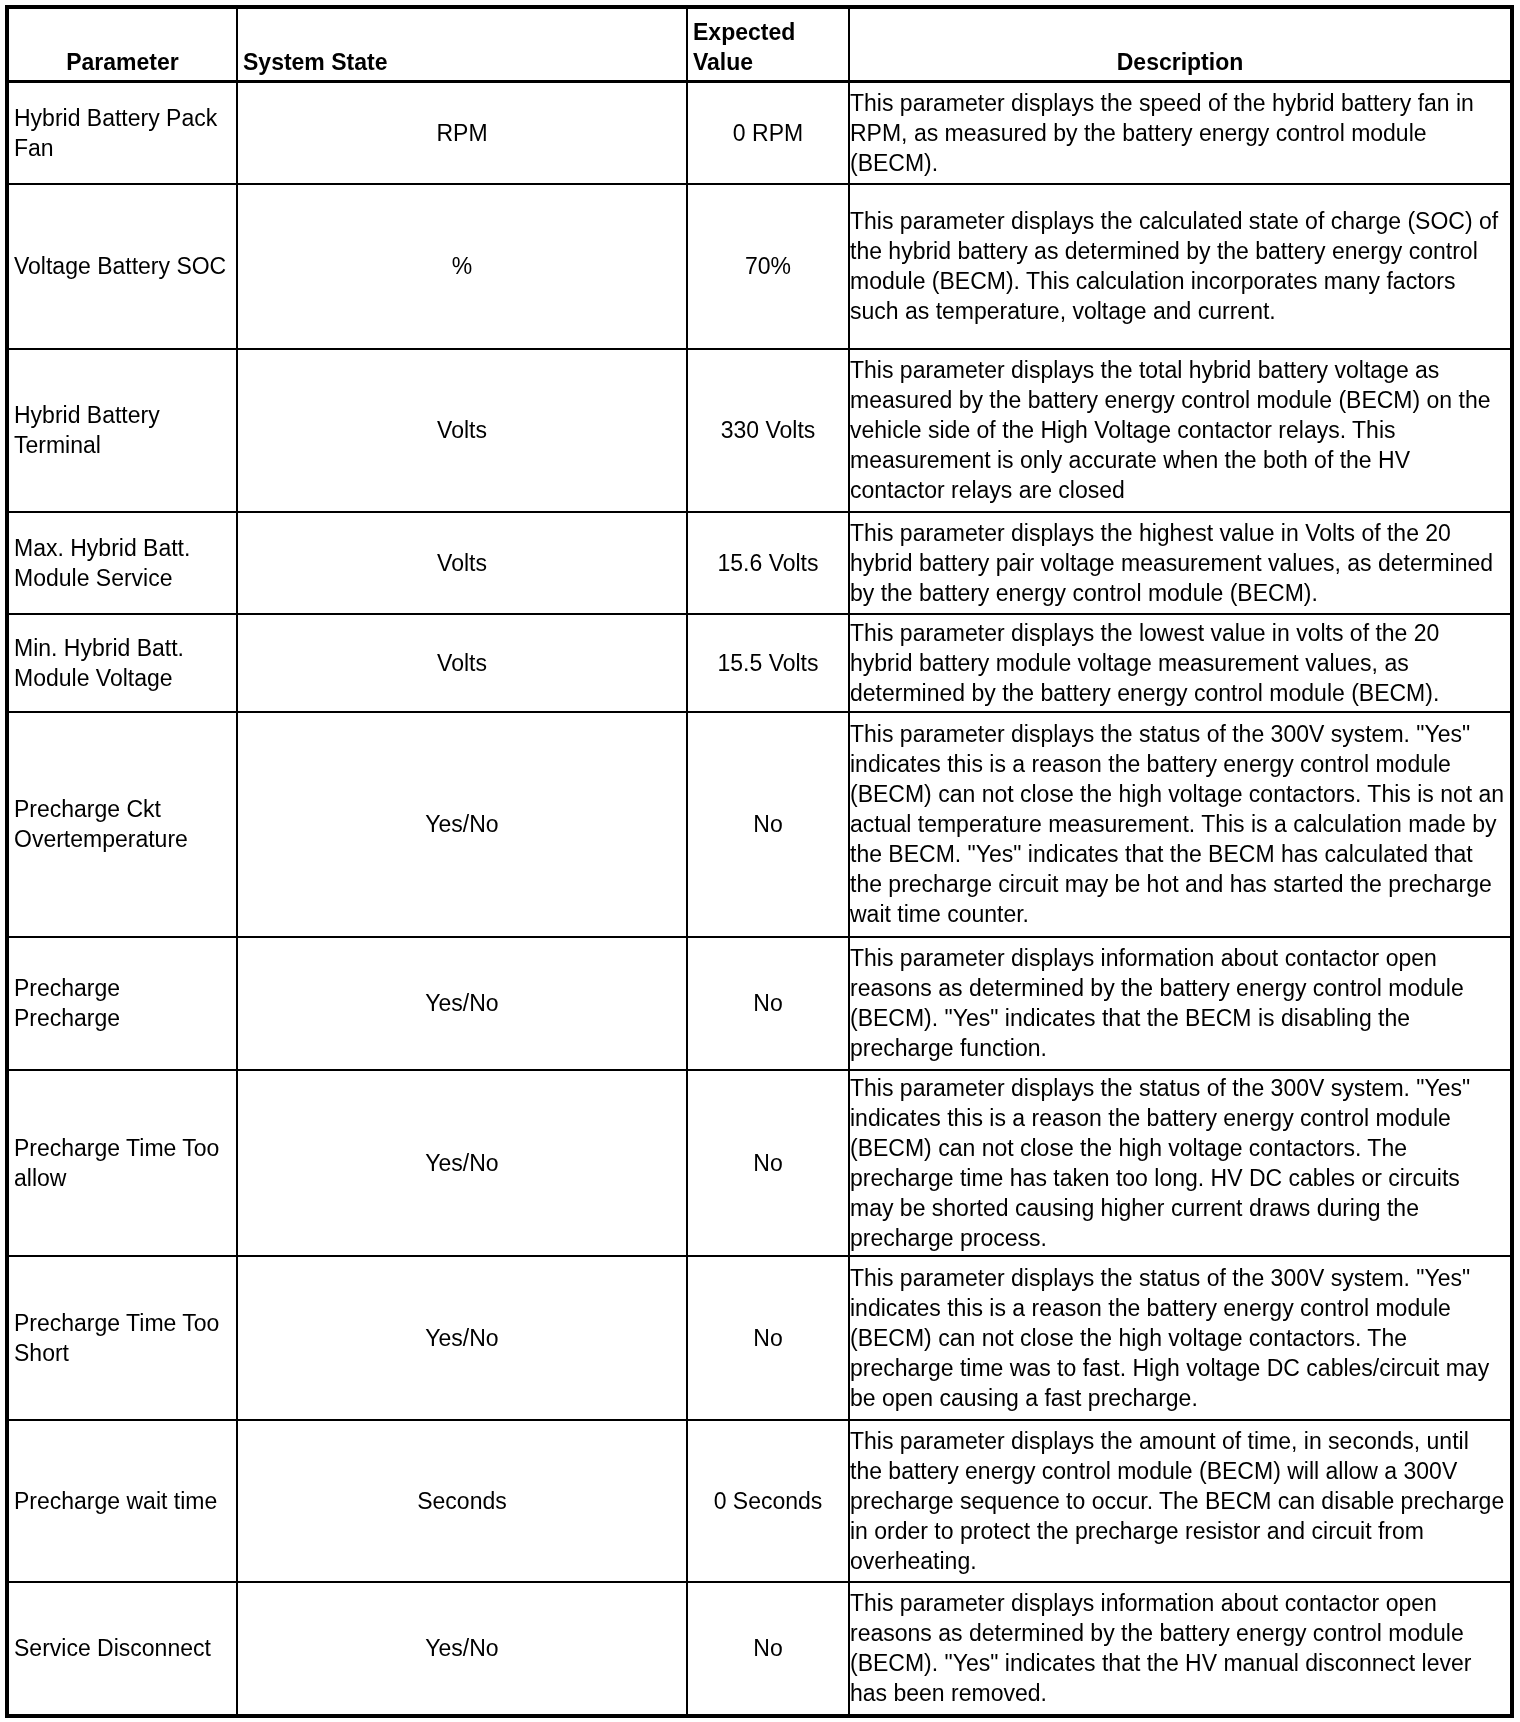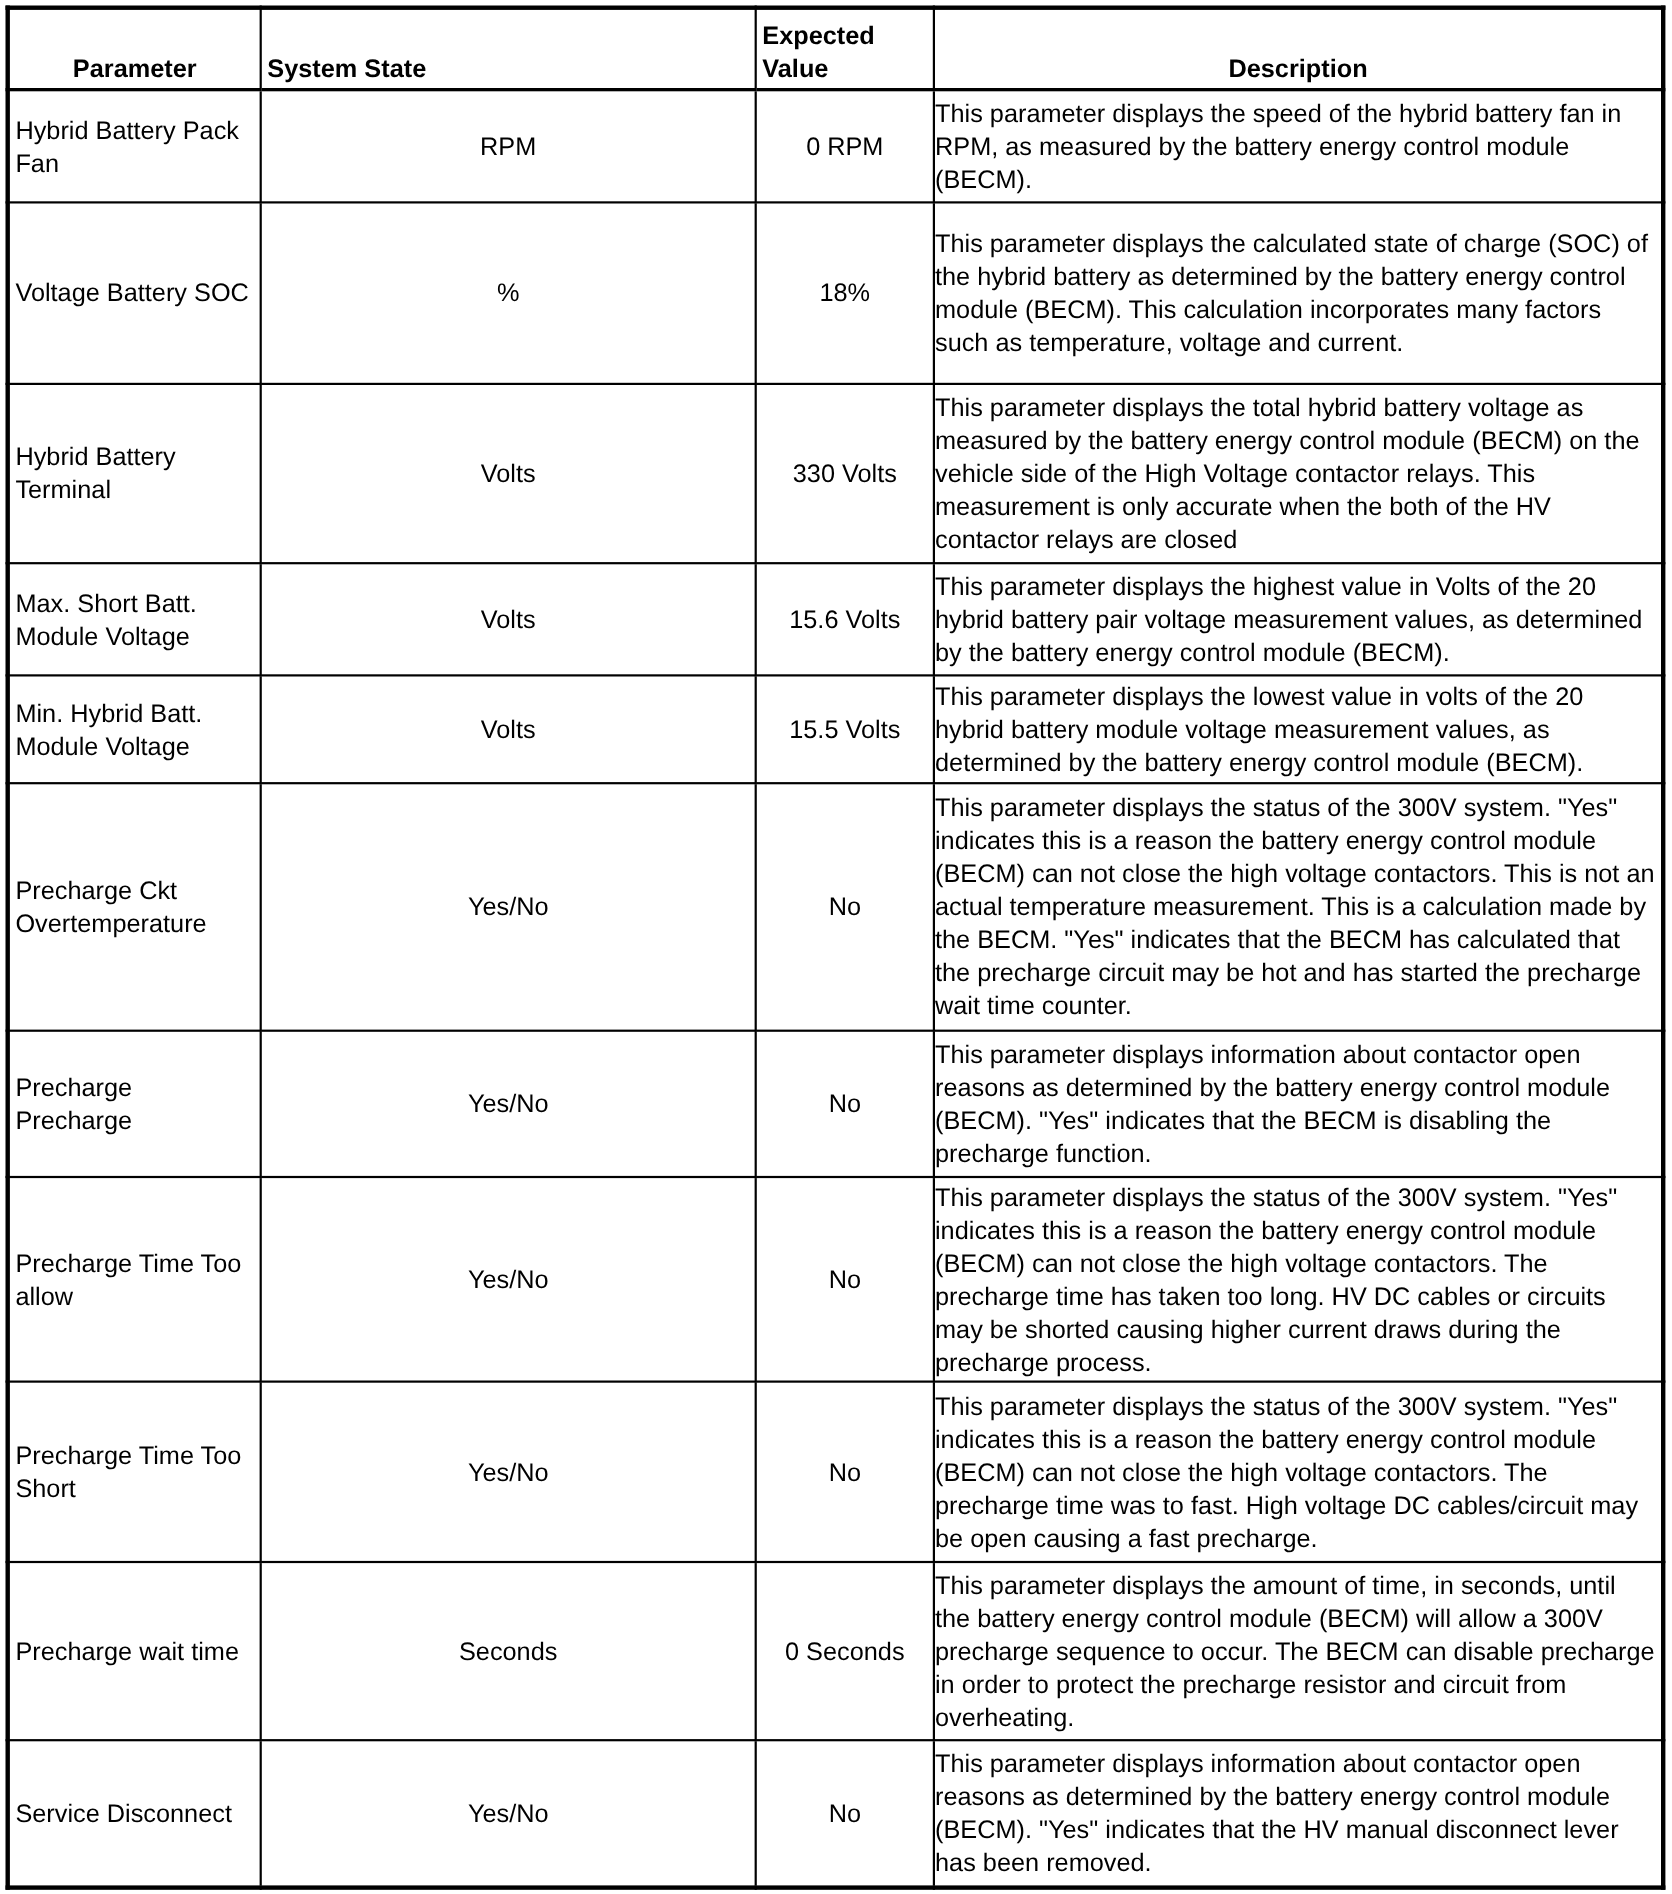--- a/index.html
+++ b/index.html
@@ -72,31 +72,31 @@
   <tbody>
     <tr style="height:102px">
       <td class="param">Hybrid Battery Pack Fan</td>
       <td class="state">RPM</td>
       <td class="exp">0 RPM</td>
       <td class="desc">This parameter displays the speed of the hybrid battery fan in RPM, as measured by the battery energy control module (BECM).</td>
     </tr>
     <tr style="height:165px">
       <td class="param">Voltage Battery SOC</td>
       <td class="state">%</td>
-      <td class="exp">18%</td>
+      <td class="exp">70%</td>
       <td class="desc">This parameter displays the calculated state of charge (SOC) of the hybrid battery as determined by the battery energy control module (BECM). This calculation incorporates many factors such as temperature, voltage and current.</td>
     </tr>
     <tr style="height:163px">
       <td class="param">Hybrid Battery Terminal</td>
       <td class="state">Volts</td>
       <td class="exp">330 Volts</td>
       <td class="desc">This parameter displays the total hybrid battery voltage as measured by the battery energy control module (BECM) on the vehicle side of the High Voltage contactor relays. This measurement is only accurate when the both of the HV contactor relays are closed</td>
     </tr>
     <tr style="height:102px">
-      <td class="param">Max. Short Batt. Module Voltage</td>
+      <td class="param">Max. Hybrid Batt. Module Service</td>
       <td class="state">Volts</td>
       <td class="exp">15.6 Volts</td>
       <td class="desc">This parameter displays the highest value in Volts of the 20 hybrid battery pair voltage measurement values, as determined by the battery energy control module (BECM).</td>
     </tr>
     <tr style="height:98px">
       <td class="param">Min. Hybrid Batt. Module Voltage</td>
       <td class="state">Volts</td>
       <td class="exp">15.5 Volts</td>
       <td class="desc">This parameter displays the lowest value in volts of the 20 hybrid battery module voltage measurement values, as determined by the battery energy control module (BECM).</td>
     </tr>

